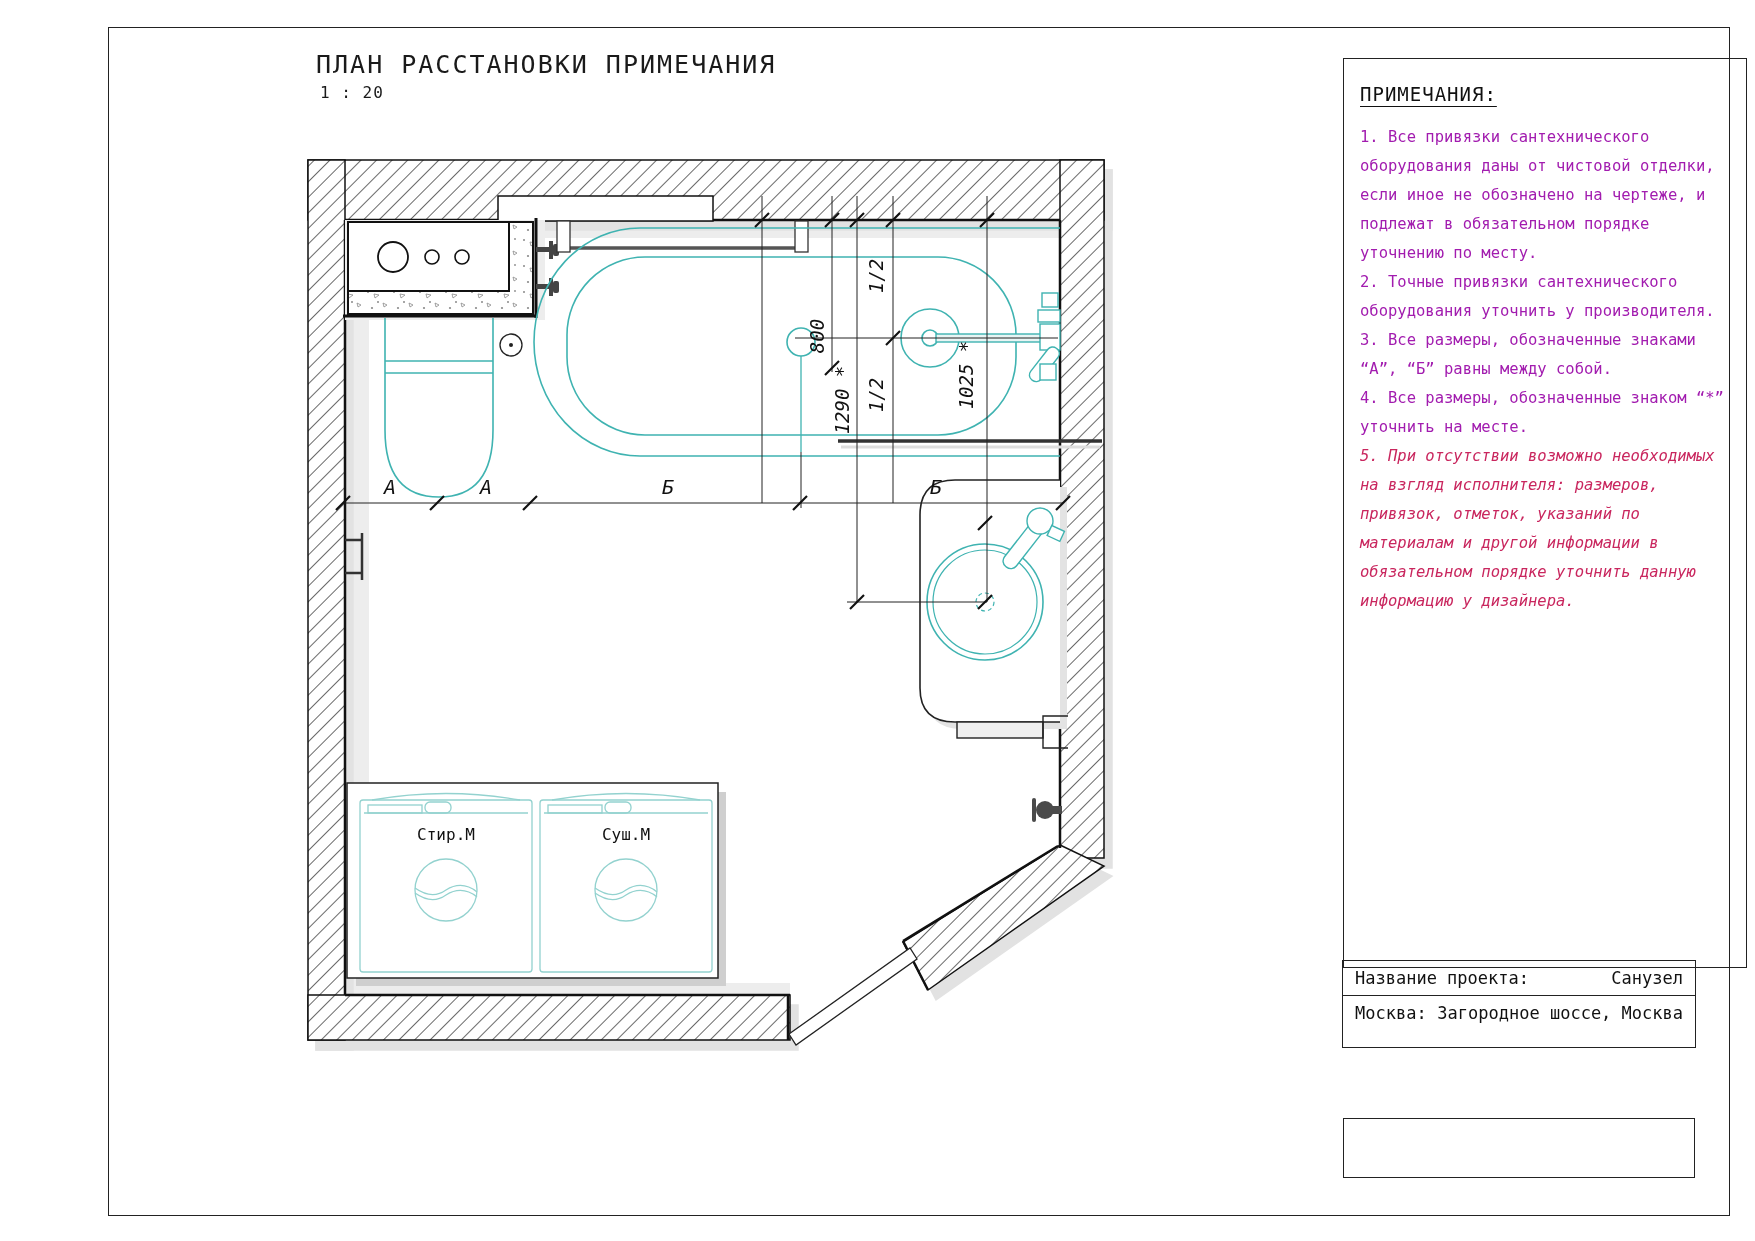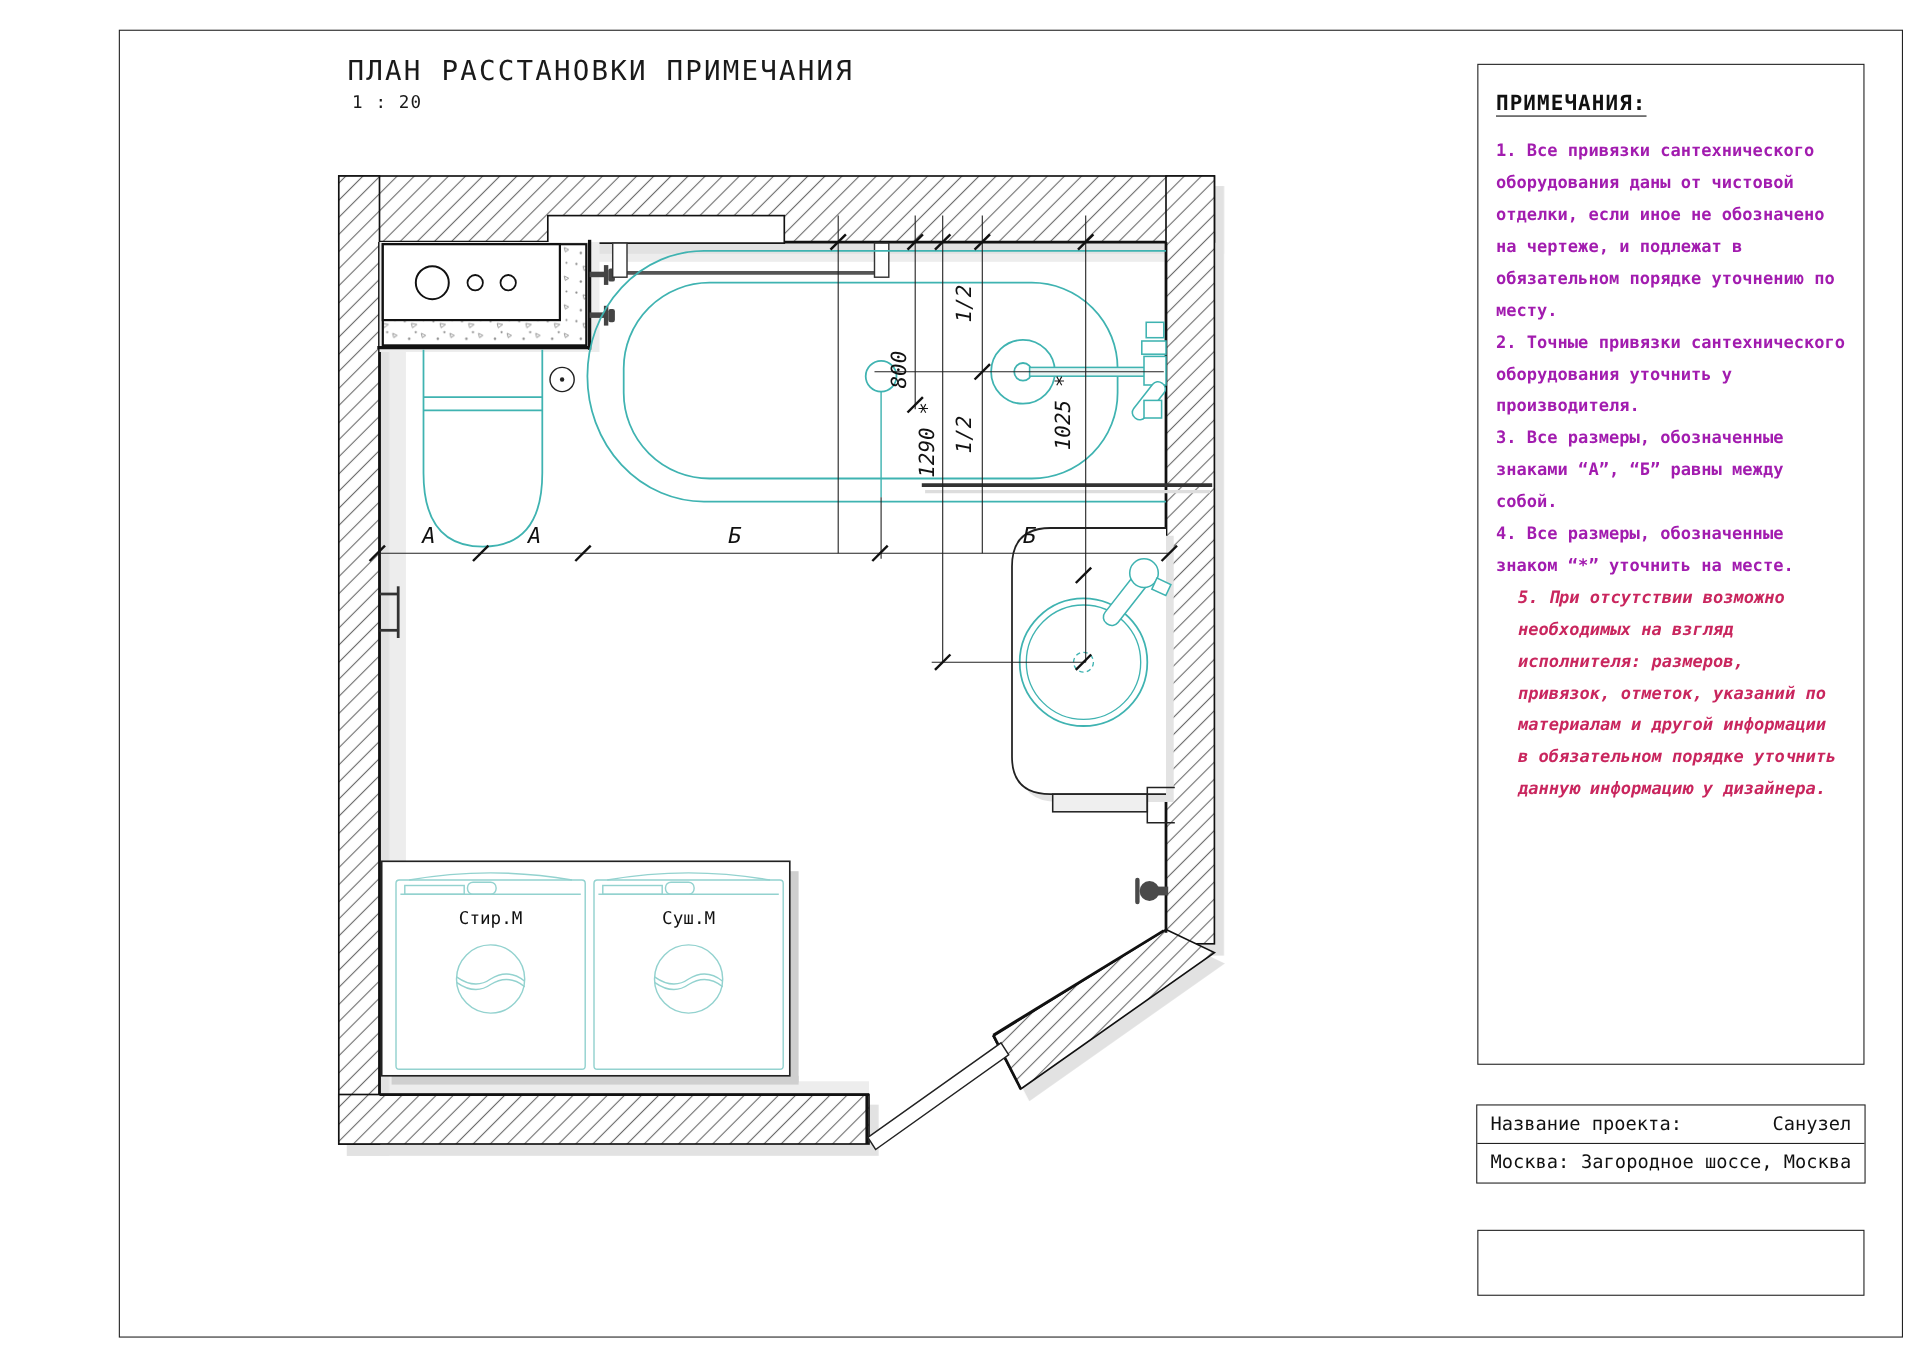--- a/index.html
+++ b/index.html
@@ -8,25 +8,25 @@
   .title-block{position:absolute;left:316px;top:50px;}
   .title-main{font-size:25px;letter-spacing:2px;color:#1a1a1a;}
   .title-scale{font-size:16px;letter-spacing:1px;margin-top:4px;margin-left:4px;color:#1a1a1a;}
   svg.plan{position:absolute;left:0;top:0;}
   .walls{filter:drop-shadow(8px 10px 0px #e2e2e2);}
   svg text{font-family:"DejaVu Sans Mono",monospace;fill:#111;}
   .dim-label{font-size:19px;font-style:italic;}
   .axis-label{font-size:20px;font-style:italic;}
   .machine-label{font-size:16px;}
   
-  .notes-panel{position:absolute;left:1343px;top:58px;width:352px;height:910px;border:1.5px solid #222;box-sizing:border-box;padding:24px 16px 0 16px;font-weight:bold;}
+  .notes-panel{position:absolute;left:1343px;top:58px;width:404px;height:910px;border:1.5px solid #222;box-sizing:border-box;padding:24px 16px 0 16px;}
   .notes-heading{font-size:19px;letter-spacing:1px;text-decoration:underline;text-underline-offset:5px;margin-bottom:18px;}
   .note{font-size:15.5px;line-height:29px;color:#a21caf;}
-  .note-pink{font-style:italic;margin-left:20px;}
-  .proj-table{position:absolute;left:1342px;top:1004px;width:354px;height:72px;border:1.5px solid #222;box-sizing:border-box;}
+  .note-pink{font-style:italic;}
+  .proj-table{position:absolute;left:1342px;top:960px;width:354px;height:88px;border:1.5px solid #222;box-sizing:border-box;}
   .proj-row{display:flex;justify-content:space-between;align-items:center;height:34px;padding:0 12px;font-size:17px;box-sizing:border-box;}
   .proj-row + .proj-row{border-top:1.5px solid #222;}
   .sheet-box{position:absolute;left:1343px;top:1118px;width:352px;height:60px;border:1.5px solid #222;box-sizing:border-box;}
   .sheet-row1{height:26px;border-bottom:1.5px solid #222;display:flex;align-items:center;padding:0 10px;font-size:16.5px;letter-spacing:1px;}
   .sheet-row2{height:32px;display:flex;align-items:center;padding:0 10px;font-size:17px;letter-spacing:1px;}
 </style>
 </head>
 <body>
 
 <div class="frame"></div>

